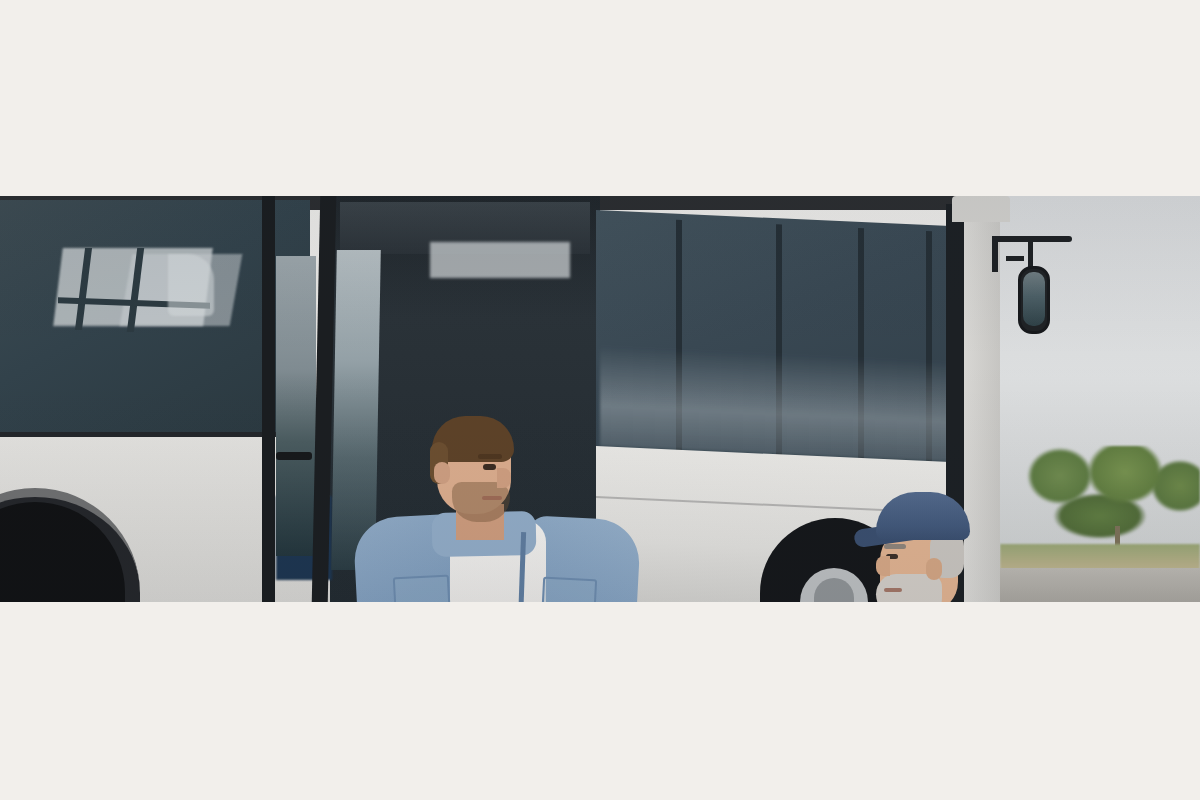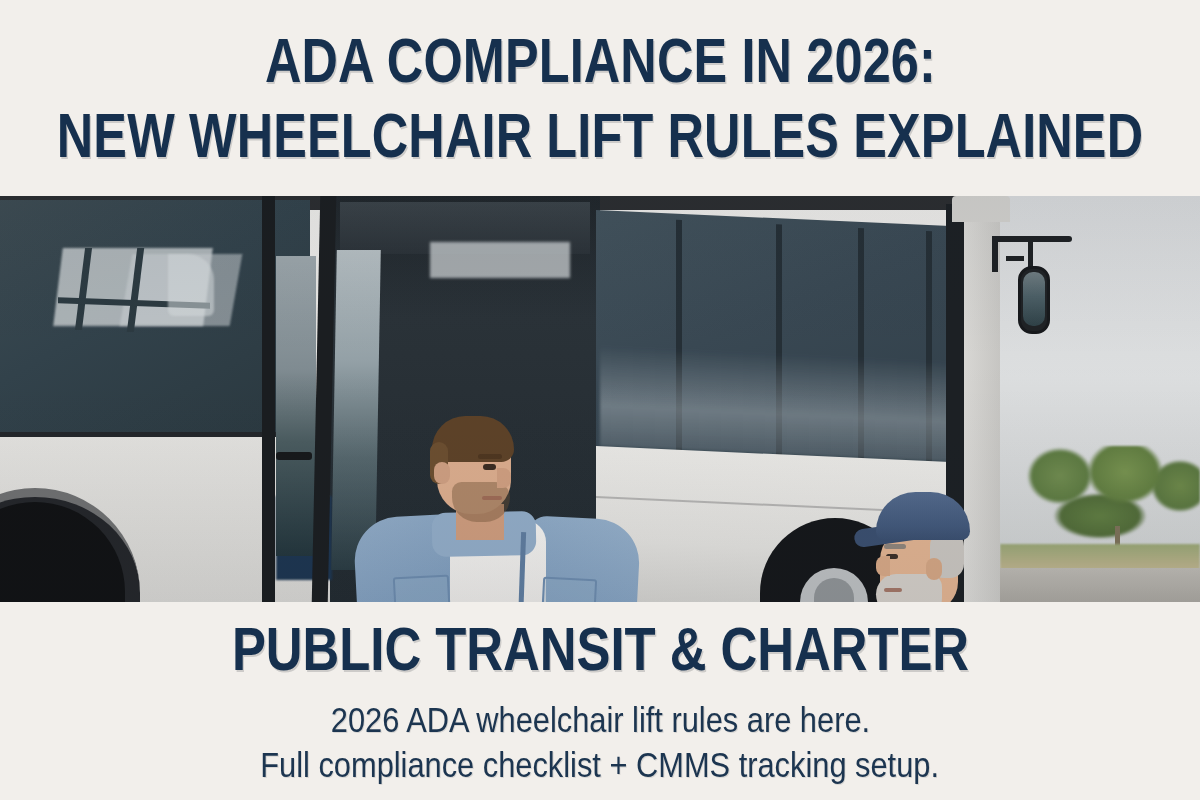--- a/index.html
+++ b/index.html
@@ -673,24 +673,20 @@
     transform: scaleX(0.88);
     transform-origin: center;
     text-shadow: 1px 1px 0 rgba(175,175,175,0.4);
   }
 </style>
 </head>
 <body>
 
 <div class="poster">
 
-  <div class="headline">
-    <div class="headline-line headline-line-1">ADA COMPLIANCE IN 2026:</div>
-    <div class="headline-line headline-line-2">NEW WHEELCHAIR LIFT RULES EXPLAINED</div>
-  </div>
 
   <div class="photo-band">
 
     <div class="sky"></div>
     <div class="treeline"></div>
     <div class="tree-trunk"></div>
     <div class="grass-strip"></div>
     <div class="road"></div>
 
     <div class="bus-body"></div>
@@ -776,19 +772,14 @@
       <div class="p2-eye"></div>
       <div class="p2-nose"></div>
       <div class="p2-mouth"></div>
       <div class="p2-cap-brim"></div>
       <div class="p2-cap-crown"></div>
     </div>
 
     <div class="photo-tone"></div>
   </div>
 
-  <div class="footer">
-    <div class="footer-heading">PUBLIC TRANSIT &amp; CHARTER</div>
-    <div class="footer-sub">2026 ADA wheelchair lift rules are here.</div>
-    <div class="footer-sub">Full compliance checklist + CMMS tracking setup.</div>
-  </div>
 
 </div>
 
 </body></html>

